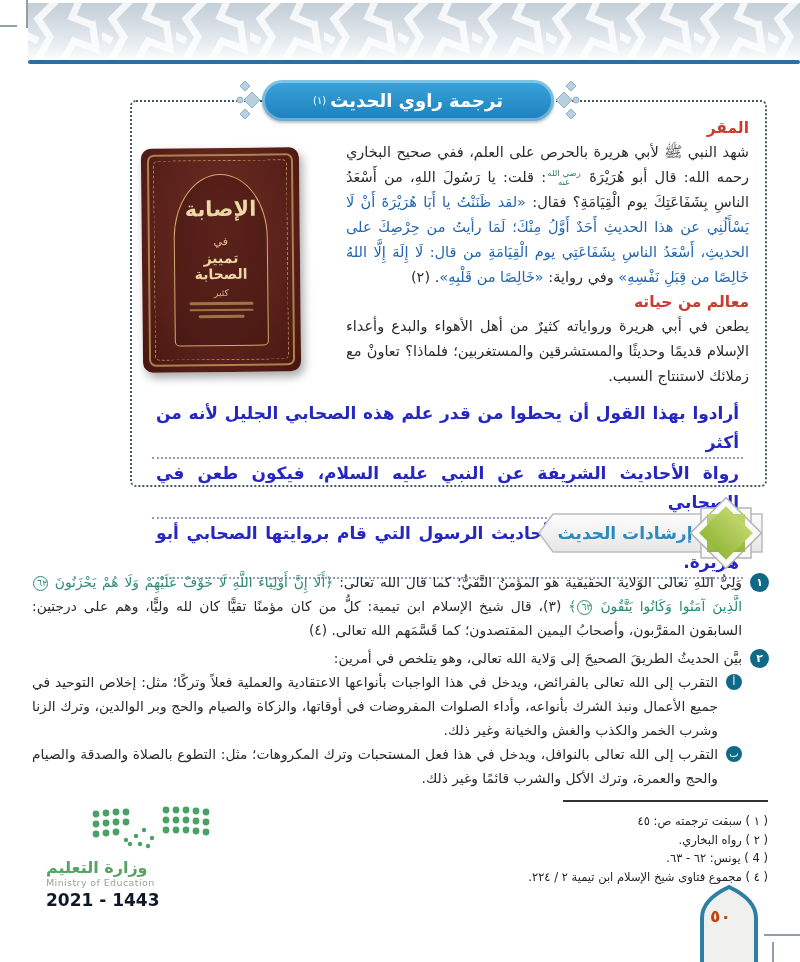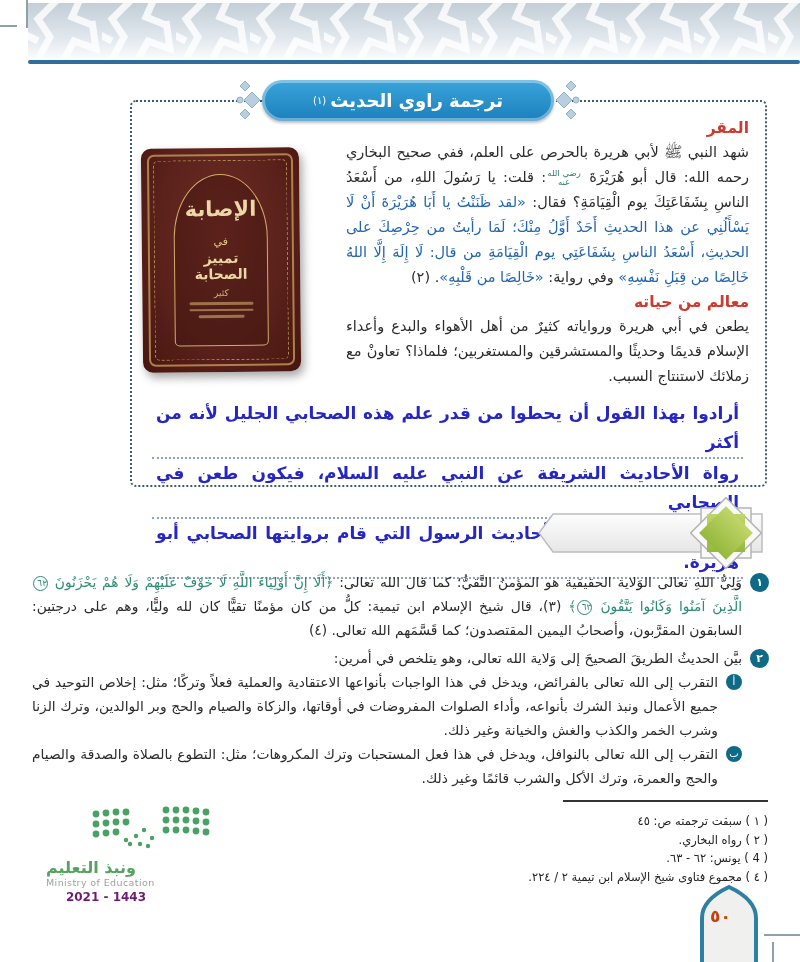--- a/index.html
+++ b/index.html
@@ -83,21 +83,21 @@
 
   
   .fn-sep { position:absolute; left:563px; top:800px; width:205px; height:2px; background:#333; }
   .footnotes { position:absolute; right:32px; top:812px; text-align:right; font-size:11.5px;
     line-height:18.5px; color:#222; direction:rtl; }
 
   
   .logo { position:absolute; left:38px; top:802px; width:200px; }
   .logo-ar { color:#55a35f; font-weight:bold; font-size:16px; margin-top:2px; }
   .logo-en { color:#9aa39b; font-size:9.5px; letter-spacing:.4px; }
-  .logo-years { color:#701a75; font-size:12px; font-weight:bold; margin-top:2px; direction:ltr; text-align:center; width:120px; }
+  .logo-years { color:#0f172a; font-size:17px; font-weight:bold; margin-top:2px; direction:ltr; text-align:left; width:120px; }
   .logo-block { direction:ltr; text-align:left; padding-left:8px; }
 
   
   .dome { position:absolute; left:694px; top:884px; width:70px; height:78px; }
   .dome-num { position:absolute; left:16px; top:22px; color:#c2410c; font-weight:bold; font-size:17px; }
 </style>
 </head>
 <body>
 
 <div class="page">
@@ -187,20 +187,21 @@
   <div class="g-banner">
     <svg width="226" height="42" viewBox="0 0 226 42">
       <defs>
         <linearGradient id="gb" x1="0" y1="0" x2="0" y2="1">
           <stop offset="0" stop-color="#fdfdfd"></stop>
           <stop offset="1" stop-color="#e6e6e6"></stop>
         </linearGradient>
       </defs>
       <polygon points="1,21 15,2 224,2 224,40 15,40" fill="url(#gb)" stroke="#bdbdbd" stroke-width="1.5"></polygon>
     </svg>
+    <div class="g-banner-text">إرشادات الحديث</div>
     <div class="g-star">
       <svg width="72" height="72" viewBox="0 0 72 72">
         <defs>
           <linearGradient id="sg" x1="0" y1="0" x2="0" y2="1">
             <stop offset="0" stop-color="#c0d56a"></stop>
             <stop offset="1" stop-color="#94b93c"></stop>
           </linearGradient>
         </defs>
         <g transform="translate(36,36)">
           <rect x="-25" y="-25" width="50" height="50" fill="#fafafa" stroke="#b5b5b5" stroke-width="1.5"></rect>
@@ -273,21 +274,21 @@
             <circle cx="106" cy="28" r="2.2"></circle>
             <circle cx="114" cy="36" r="2.2"></circle>
             <circle cx="102" cy="42" r="2.2"></circle>
             <circle cx="92" cy="42" r="2.2"></circle>
             <circle cx="110" cy="44" r="2.2"></circle>
             <circle cx="88" cy="38" r="2.2"></circle>
         </g>
       </svg>
     </div>
     <div class="logo-block">
-      <div class="logo-ar">ونبذ التعليم</div>
+      <div class="logo-ar">وزارة التعليم</div>
       <div class="logo-en">Ministry of Education</div>
       <div class="logo-years">2021 - 1443</div>
     </div>
   </div>
 
   <div class="dome">
     <svg width="70" height="78" viewBox="0 0 70 78">
       <path d="M8,78 L8,34 C8,20 20,10 35,3 C50,10 62,20 62,34 L62,78" fill="#f0f1ef" stroke="#2f7fa3" stroke-width="4"></path>
     </svg>
     <span class="dome-num">٥٠</span>

